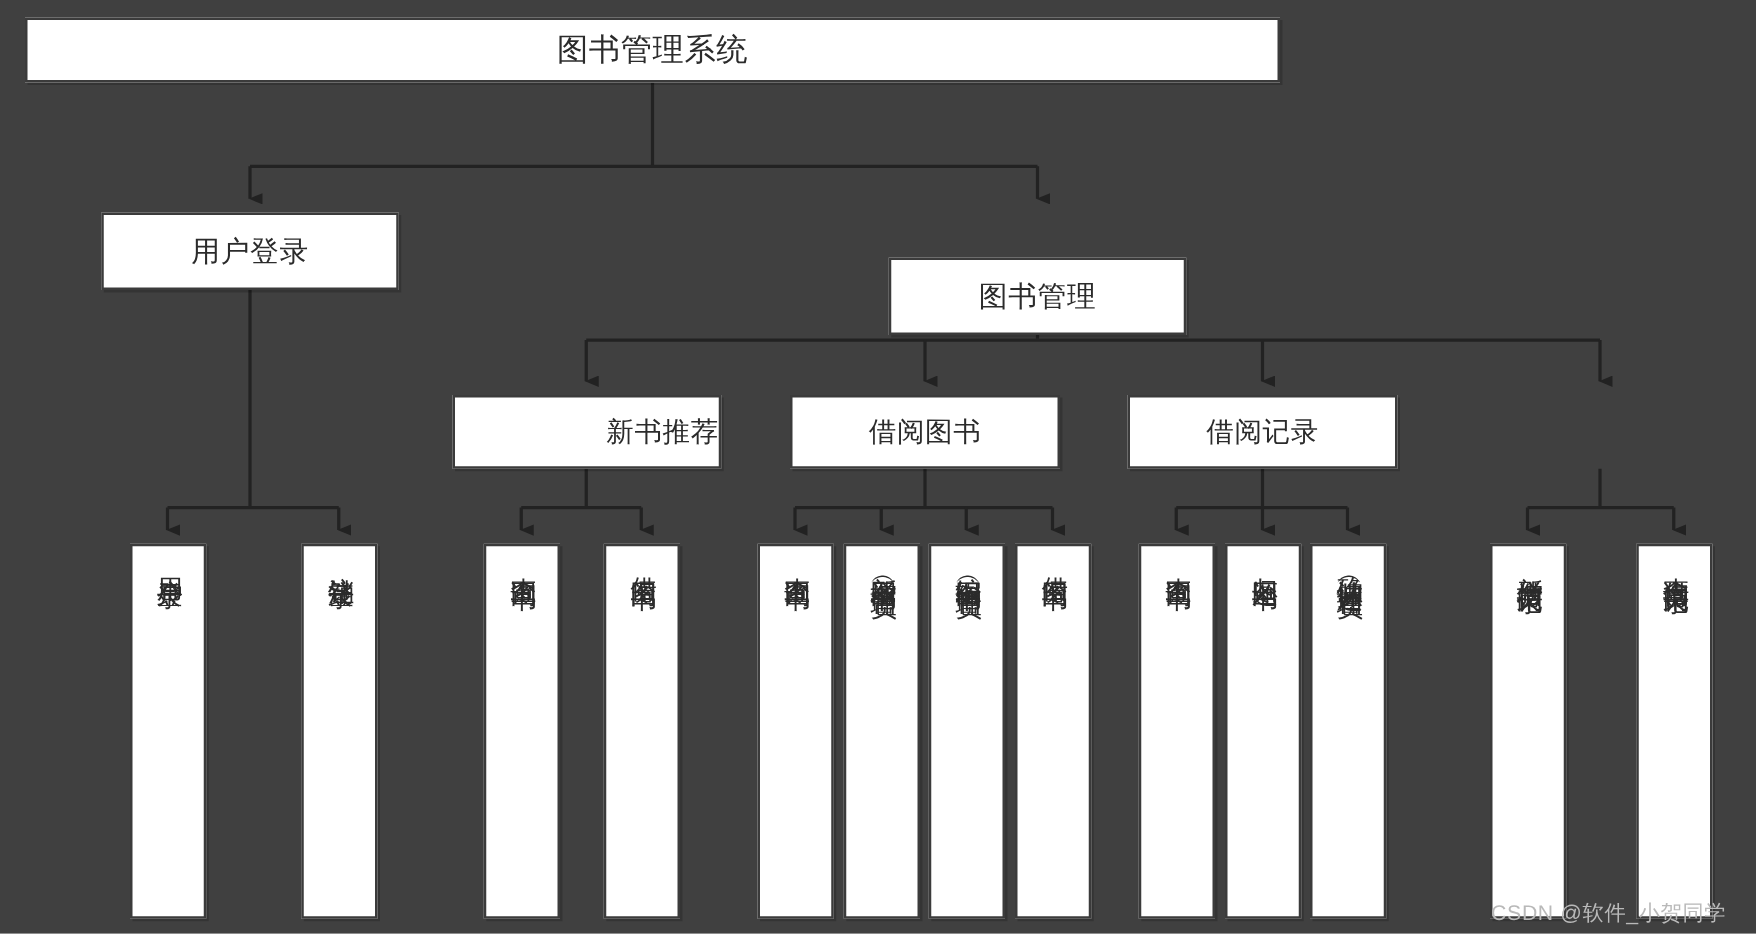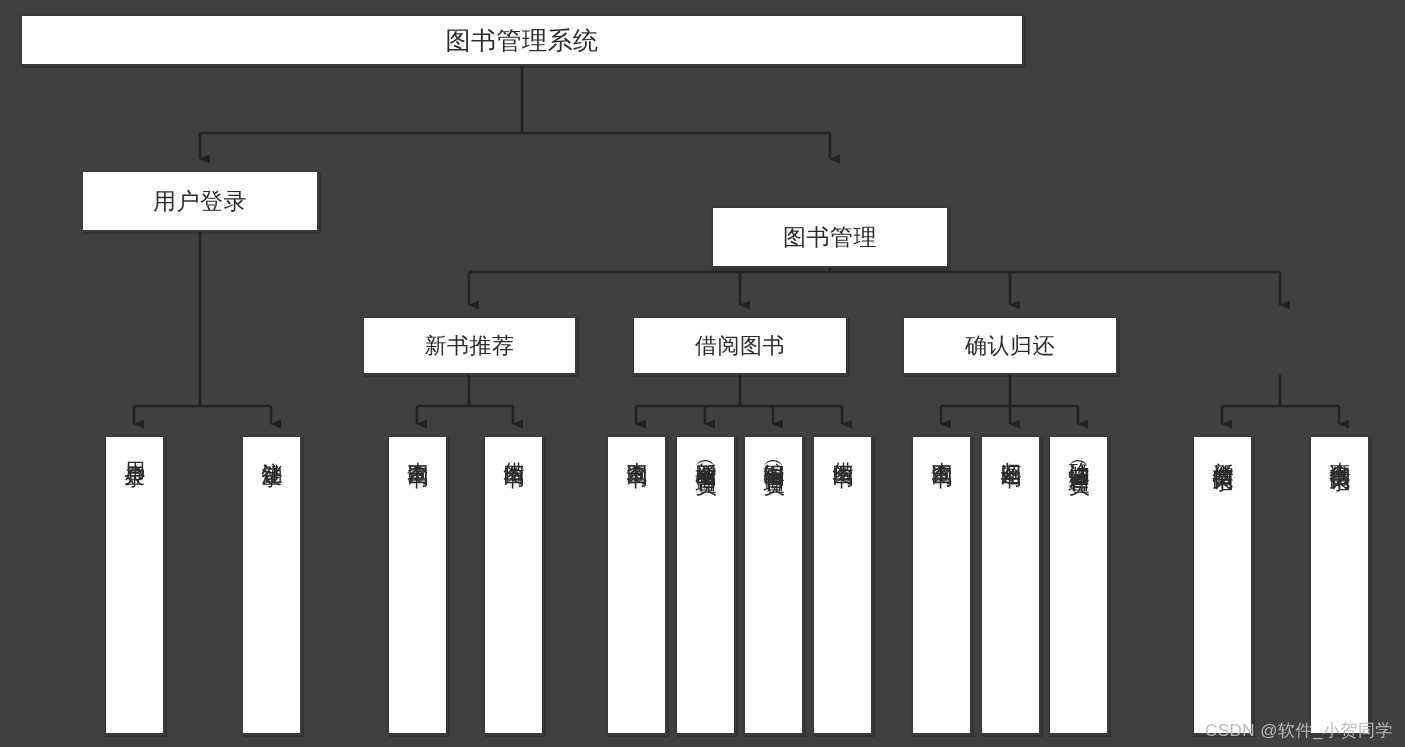--- a/index.html
+++ b/index.html
@@ -58,21 +58,21 @@
   svg.links {
     position: absolute;
     left: 0;
     top: 0;
     width: 1405px;
     height: 747px;
     pointer-events: none;
   }
   .watermark {
     position: absolute;
-    right: 12px;
+    right: 24px;
     bottom: 5px;
     font-size: 17px;
     color: #b9b9b9;
     letter-spacing: 0.5px;
     white-space: nowrap;
   }
 </style>
 </head>
 <body>
 
@@ -132,28 +132,28 @@
     <span class="node-label">图书管理系统</span>
   </div>
 
   <div class="node level-1" style="left:81px; top:170px; width:238px; height:62px;">
     <span class="node-label">用户登录</span>
   </div>
   <div class="node level-1" style="left:711px; top:170px; width:238px; height:62px;margin-top:36px;">
     <span class="node-label">图书管理</span>
   </div>
 
-  <div class="node level-2" style="left:362px; top:316px; width:215px; height:59px;">
+  <div class="node level-2" style="left:362px; top:316px; width:215px; height:59px;justify-content:flex-end;">
     <span class="node-label">新书推荐</span>
   </div>
   <div class="node level-2" style="left:632px; top:316px; width:216px; height:59px;">
     <span class="node-label">借阅图书</span>
   </div>
   <div class="node level-2" style="left:902px; top:316px; width:216px; height:59px;">
-    <span class="node-label">确认归还</span>
+    <span class="node-label">借阅记录</span>
   </div>
 
   <div class="node leaf" style="left:104px; top:435px; width:61px; height:300px;">
     <span class="node-label">用户登录</span>
   </div>
   <div class="node leaf" style="left:241px; top:435px; width:61px; height:300px;">
     <span class="node-label">注销登录</span>
   </div>
 
   <div class="node leaf" style="left:387px; top:435px; width:61px; height:300px;">

